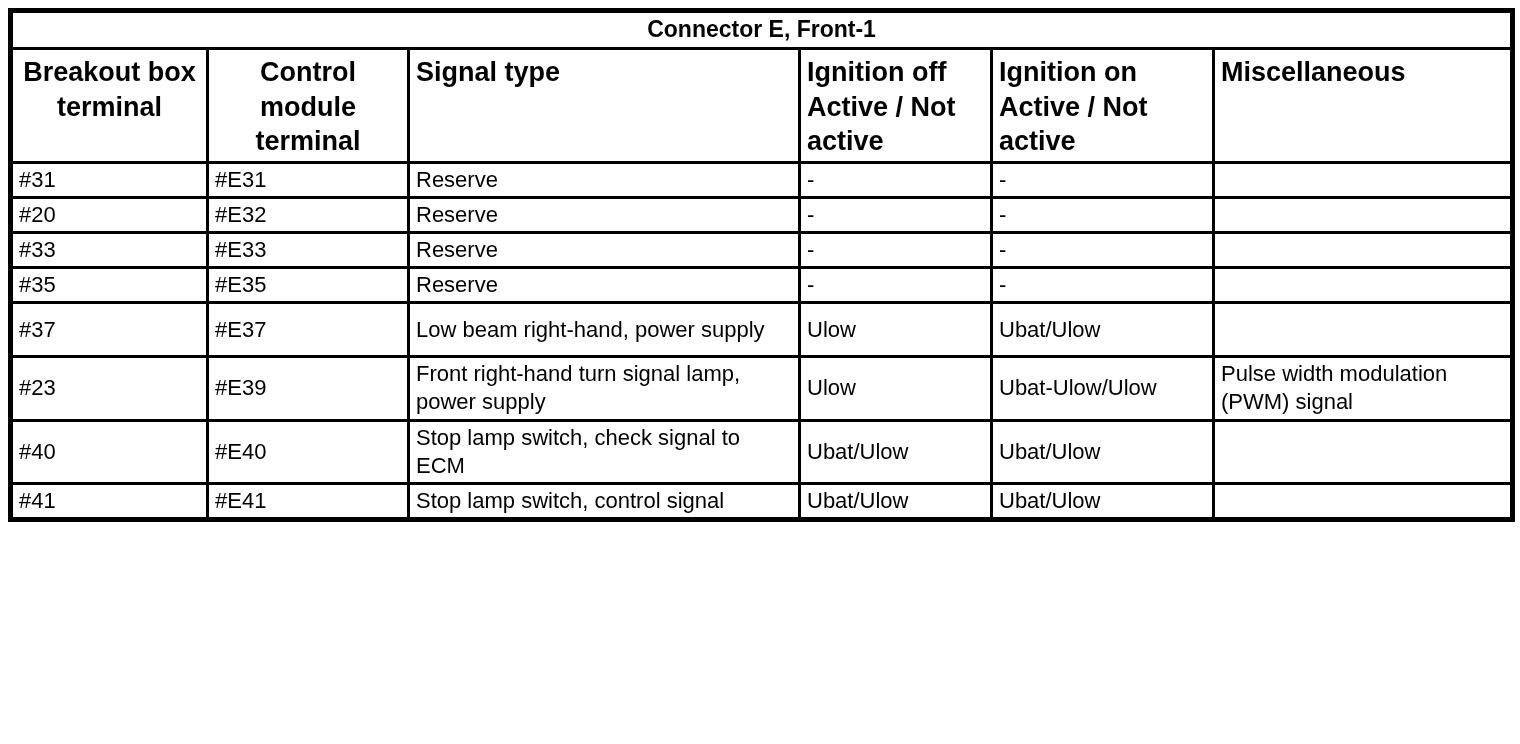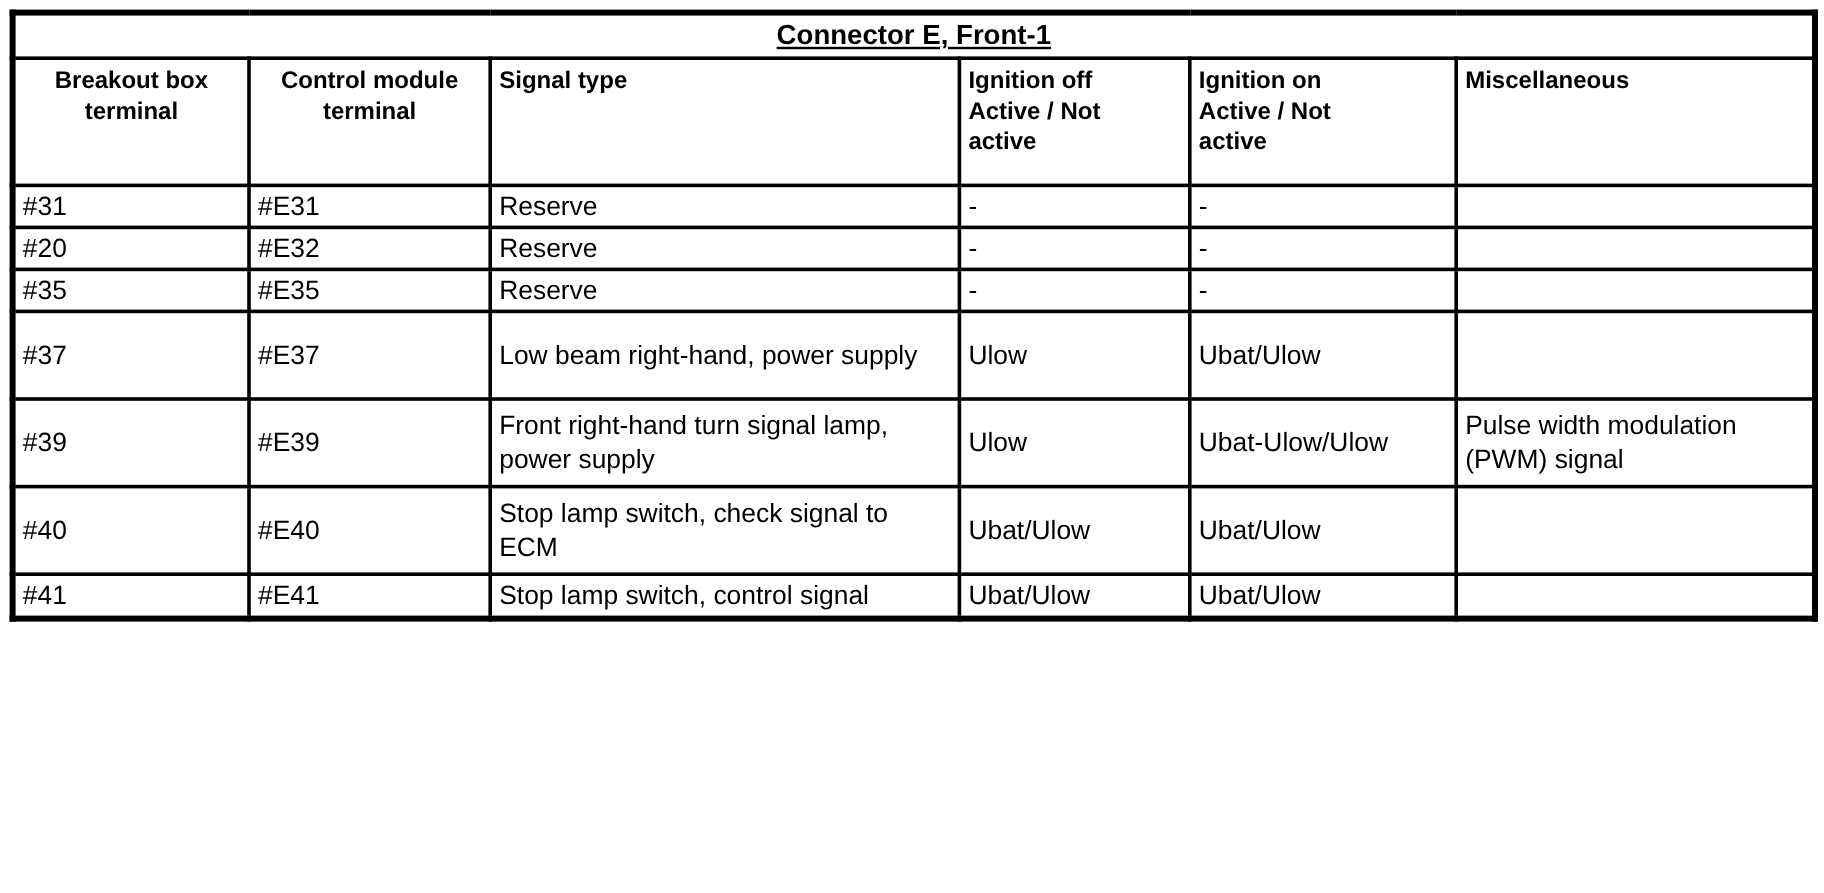--- a/index.html
+++ b/index.html
@@ -26,38 +26,37 @@
     line-height: 1.28;
     overflow: hidden;
   }
   .title-cell {
     font-weight: bold;
     text-align: center;
     vertical-align: middle;
     height: 30px;
     font-size: 23px;
     padding: 2px;
-    text-decoration: underline;
   }
   th {
     font-weight: bold;
     text-align: left;
     vertical-align: top;
     white-space: pre-line;
     height: 96px;
     padding-top: 5px;
-    font-size: 20px;
+    font-size: 27px;
   }
   th.center { text-align: center; }
   td {
     text-align: left;
     vertical-align: middle;
   }
   tr.row-single { height: 26px; }
-  tr.row-double { height: 73px; }
+  tr.row-double { height: 54px; }
 </style>
 </head>
 <body>
 
 <table class="connector-table">
   <colgroup>
     <col style="width:197px">
     <col style="width:201px">
     <col style="width:391px">
     <col style="width:192px">
@@ -92,37 +91,45 @@
     </tr>
     <tr class="row-single">
       <td>#20</td>
       <td>#E32</td>
       <td>Reserve</td>
       <td>-</td>
       <td>-</td>
       <td></td>
     </tr>
     <tr class="row-single">
+      <td>#33</td>
+      <td>#E33</td>
+      <td>Reserve</td>
+      <td>-</td>
+      <td>-</td>
+      <td></td>
+    </tr>
+    <tr class="row-single">
       <td>#35</td>
       <td>#E35</td>
       <td>Reserve</td>
       <td>-</td>
       <td>-</td>
       <td></td>
     </tr>
     <tr class="row-double">
       <td>#37</td>
       <td>#E37</td>
       <td>Low beam right-hand, power supply</td>
       <td>Ulow</td>
       <td>Ubat/Ulow</td>
       <td></td>
     </tr>
     <tr class="row-double">
-      <td>#39</td>
+      <td>#23</td>
       <td>#E39</td>
       <td>Front right-hand turn signal lamp, power supply</td>
       <td>Ulow</td>
       <td>Ubat-Ulow/Ulow</td>
       <td>Pulse width modulation (PWM) signal</td>
     </tr>
     <tr class="row-double">
       <td>#40</td>
       <td>#E40</td>
       <td>Stop lamp switch, check signal to ECM</td>

